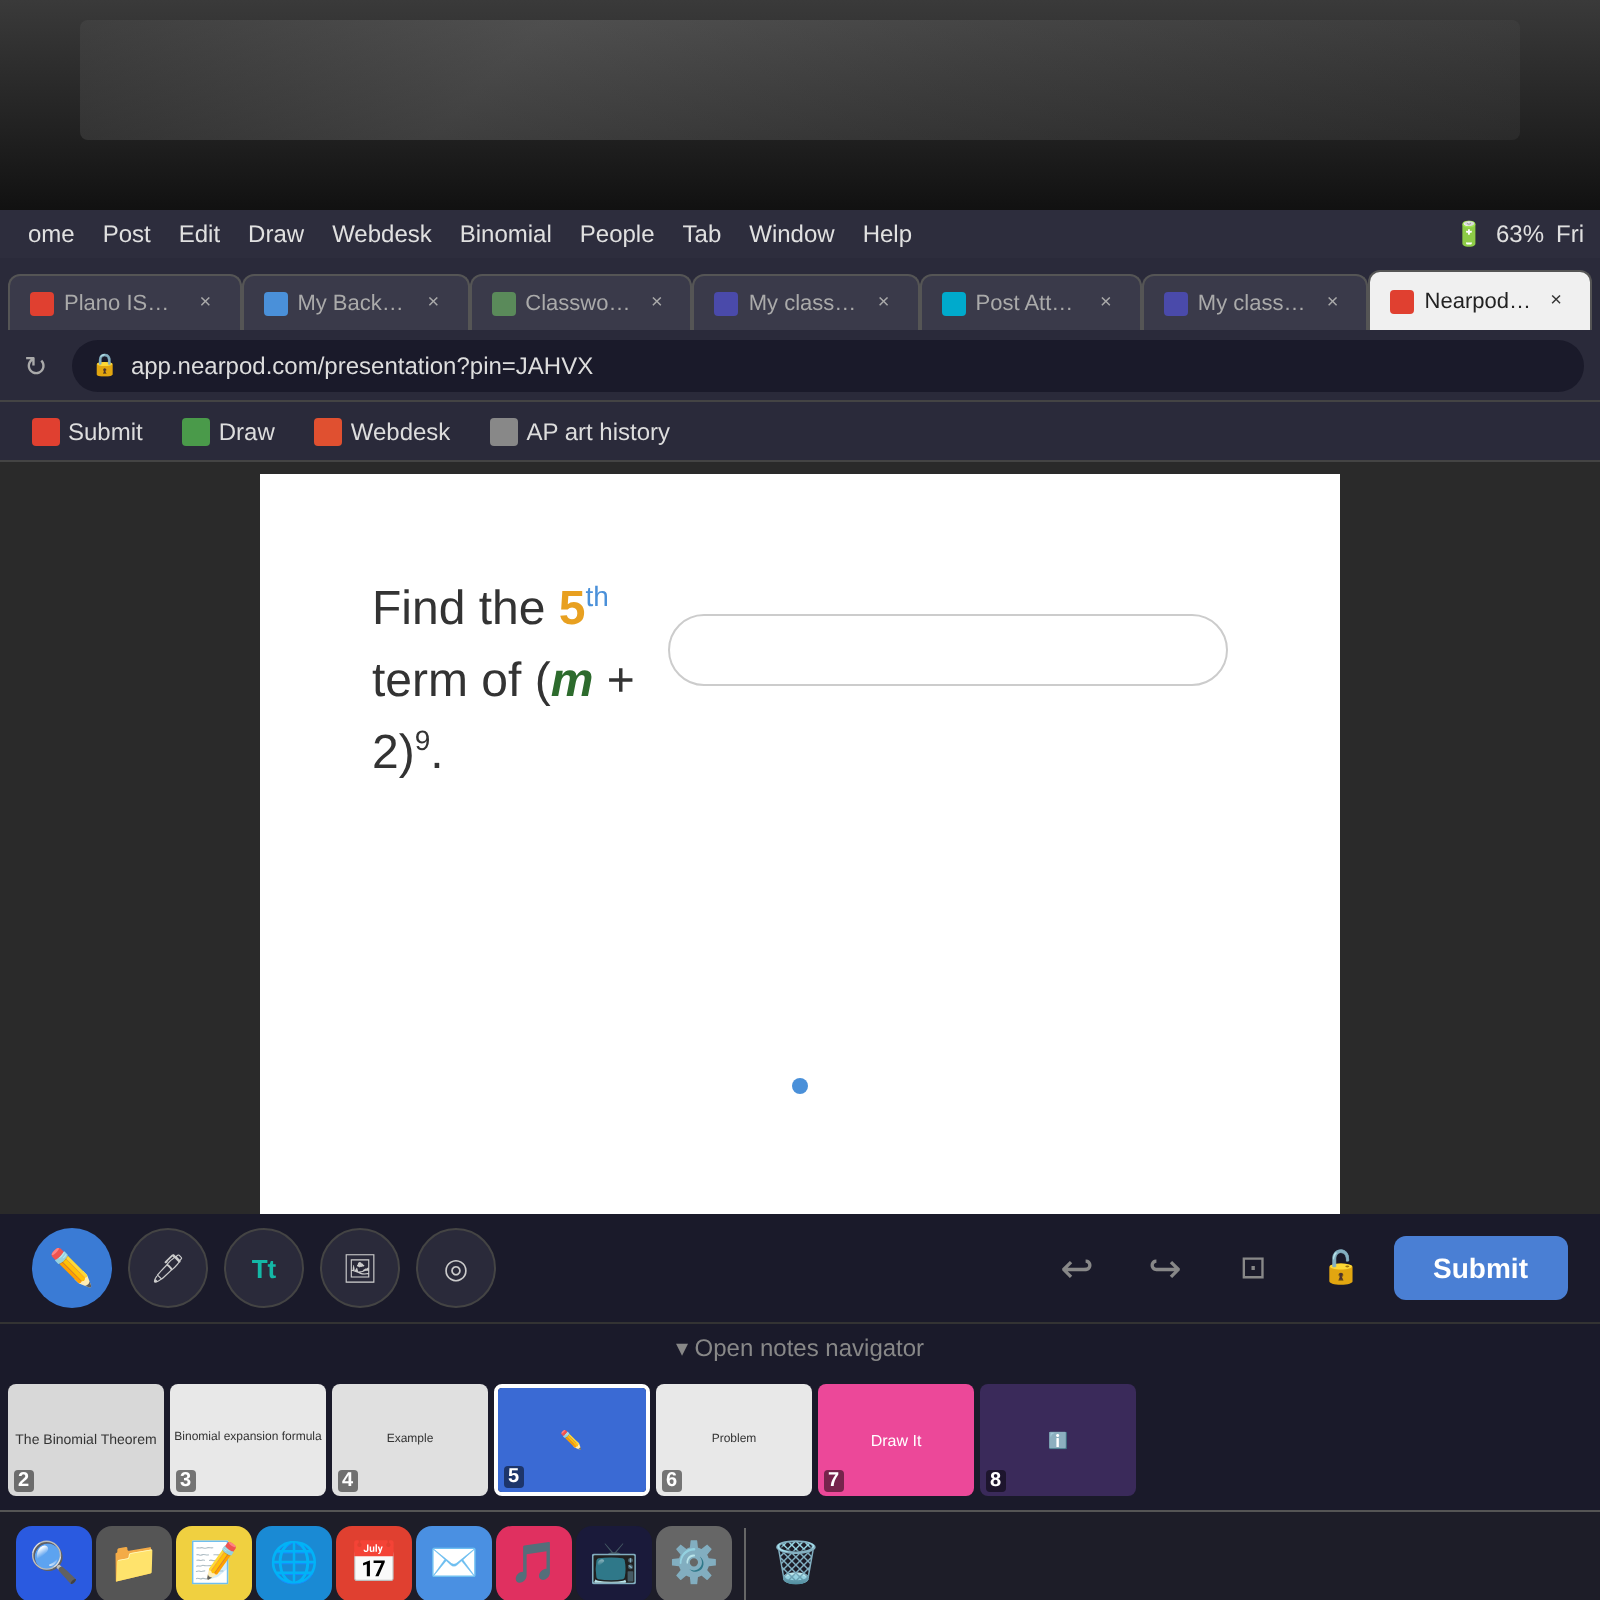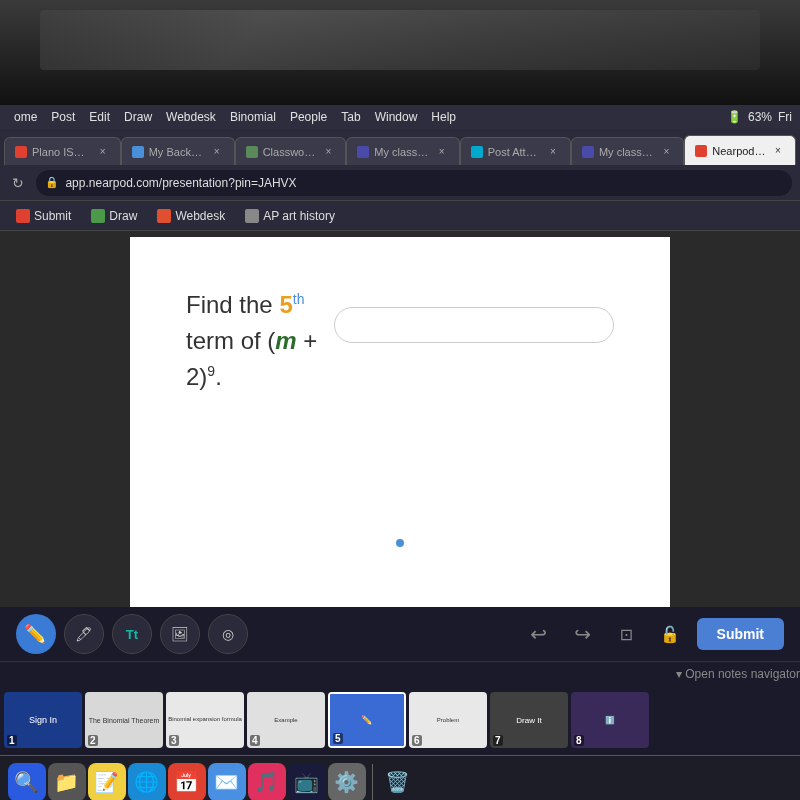--- a/index.html
+++ b/index.html
@@ -247,21 +247,21 @@
       font-weight: 600;
       cursor: pointer;
     }
 
     
     .notes-navigator {
       height: 24px;
       background: #1a1a2a;
       display: flex;
       align-items: center;
-      justify-content: flex-end;
+      justify-content: center;
       color: #888;
       font-size: 12px;
       cursor: pointer;
       border-top: 1px solid #333;
     }
 
     
     .thumbnail-strip {
       height: 70px;
       background: #1a1a2a;
@@ -450,26 +450,20 @@
     <div class="nav-btn" style="font-size:16px;">⊡</div>
     <div class="nav-btn" style="font-size:16px;">🔓</div>
     <button class="submit-btn">Submit</button>
   </div>
 
   <div class="notes-navigator">
     <span>▾ Open notes navigator</span>
   </div>
 
   <div class="thumbnail-strip">
-    <div class="thumb thumb-bg-blue">
-      <div style="width:100%;height:100%;background:#1a3a8a;display:flex;align-items:center;justify-content:center;">
-        <span style="color:#fff;font-size:9px;text-align:center;padding:2px;">Sign In</span>
-      </div>
-      <span class="thumb-number">1</span>
-    </div>
     <div class="thumb thumb-bg-white">
       <div style="width:100%;height:100%;background:#d8d8d8;display:flex;align-items:center;justify-content:center;">
         <span style="color:#333;font-size:7px;text-align:center;padding:2px;">The Binomial Theorem</span>
       </div>
       <span class="thumb-number">2</span>
     </div>
     <div class="thumb thumb-bg-white">
       <div style="width:100%;height:100%;background:#e8e8e8;display:flex;align-items:center;justify-content:center;">
         <span style="color:#333;font-size:6px;text-align:center;padding:2px;line-height:1.2;">Binomial expansion formula</span>
       </div>
@@ -487,21 +481,21 @@
       </div>
       <span class="thumb-number">5</span>
     </div>
     <div class="thumb thumb-bg-white">
       <div style="width:100%;height:100%;background:#e8e8e8;display:flex;align-items:center;justify-content:center;">
         <span style="color:#333;font-size:6px;text-align:center;padding:2px;">Problem</span>
       </div>
       <span class="thumb-number">6</span>
     </div>
     <div class="thumb" style="background:#2a5a5a;">
-      <div style="width:100%;height:100%;background:#404040;display:flex;align-items:center;justify-content:center;">
+      <div style="width:100%;height:100%;background:#ec4899;display:flex;align-items:center;justify-content:center;">
         <span style="color:#fff;font-size:8px;padding:2px;">Draw It</span>
       </div>
       <span class="thumb-number">7</span>
     </div>
     <div class="thumb" style="background:#4a3a6a;">
       <div style="width:100%;height:100%;background:#3a2a5a;display:flex;align-items:center;justify-content:center;">
         <span style="color:#fff;font-size:8px;padding:2px;">ℹ️</span>
       </div>
       <span class="thumb-number">8</span>
     </div>

